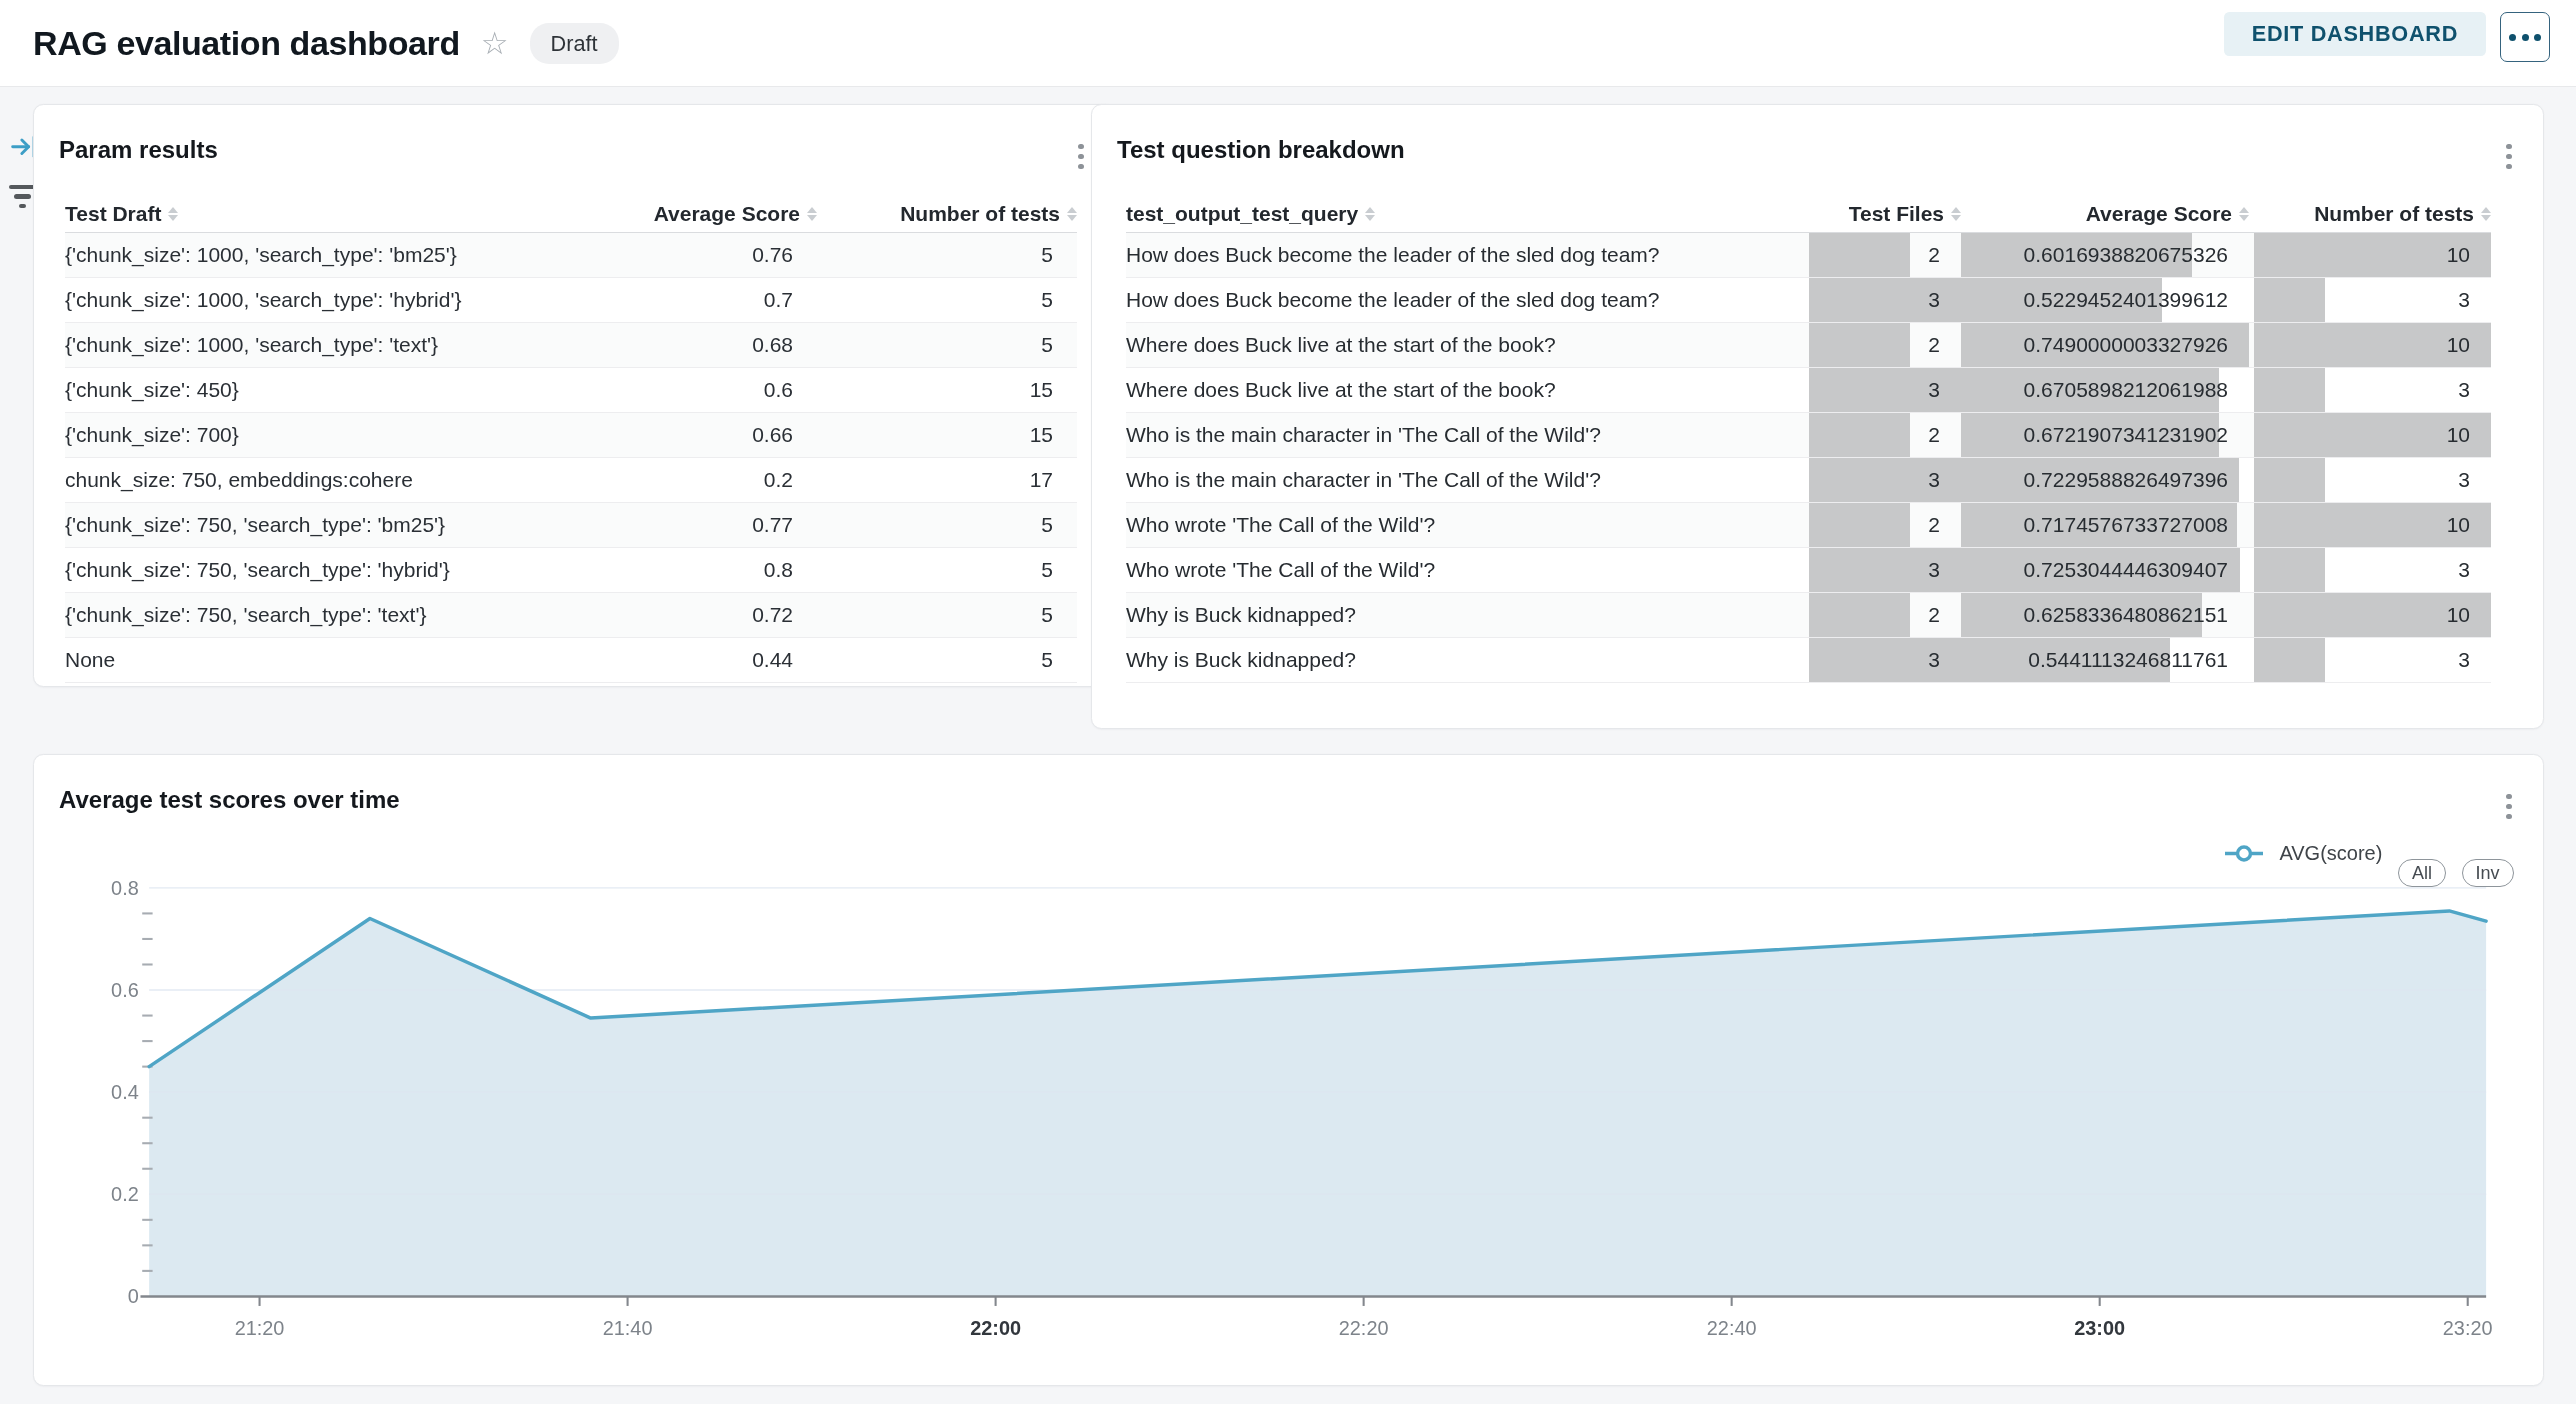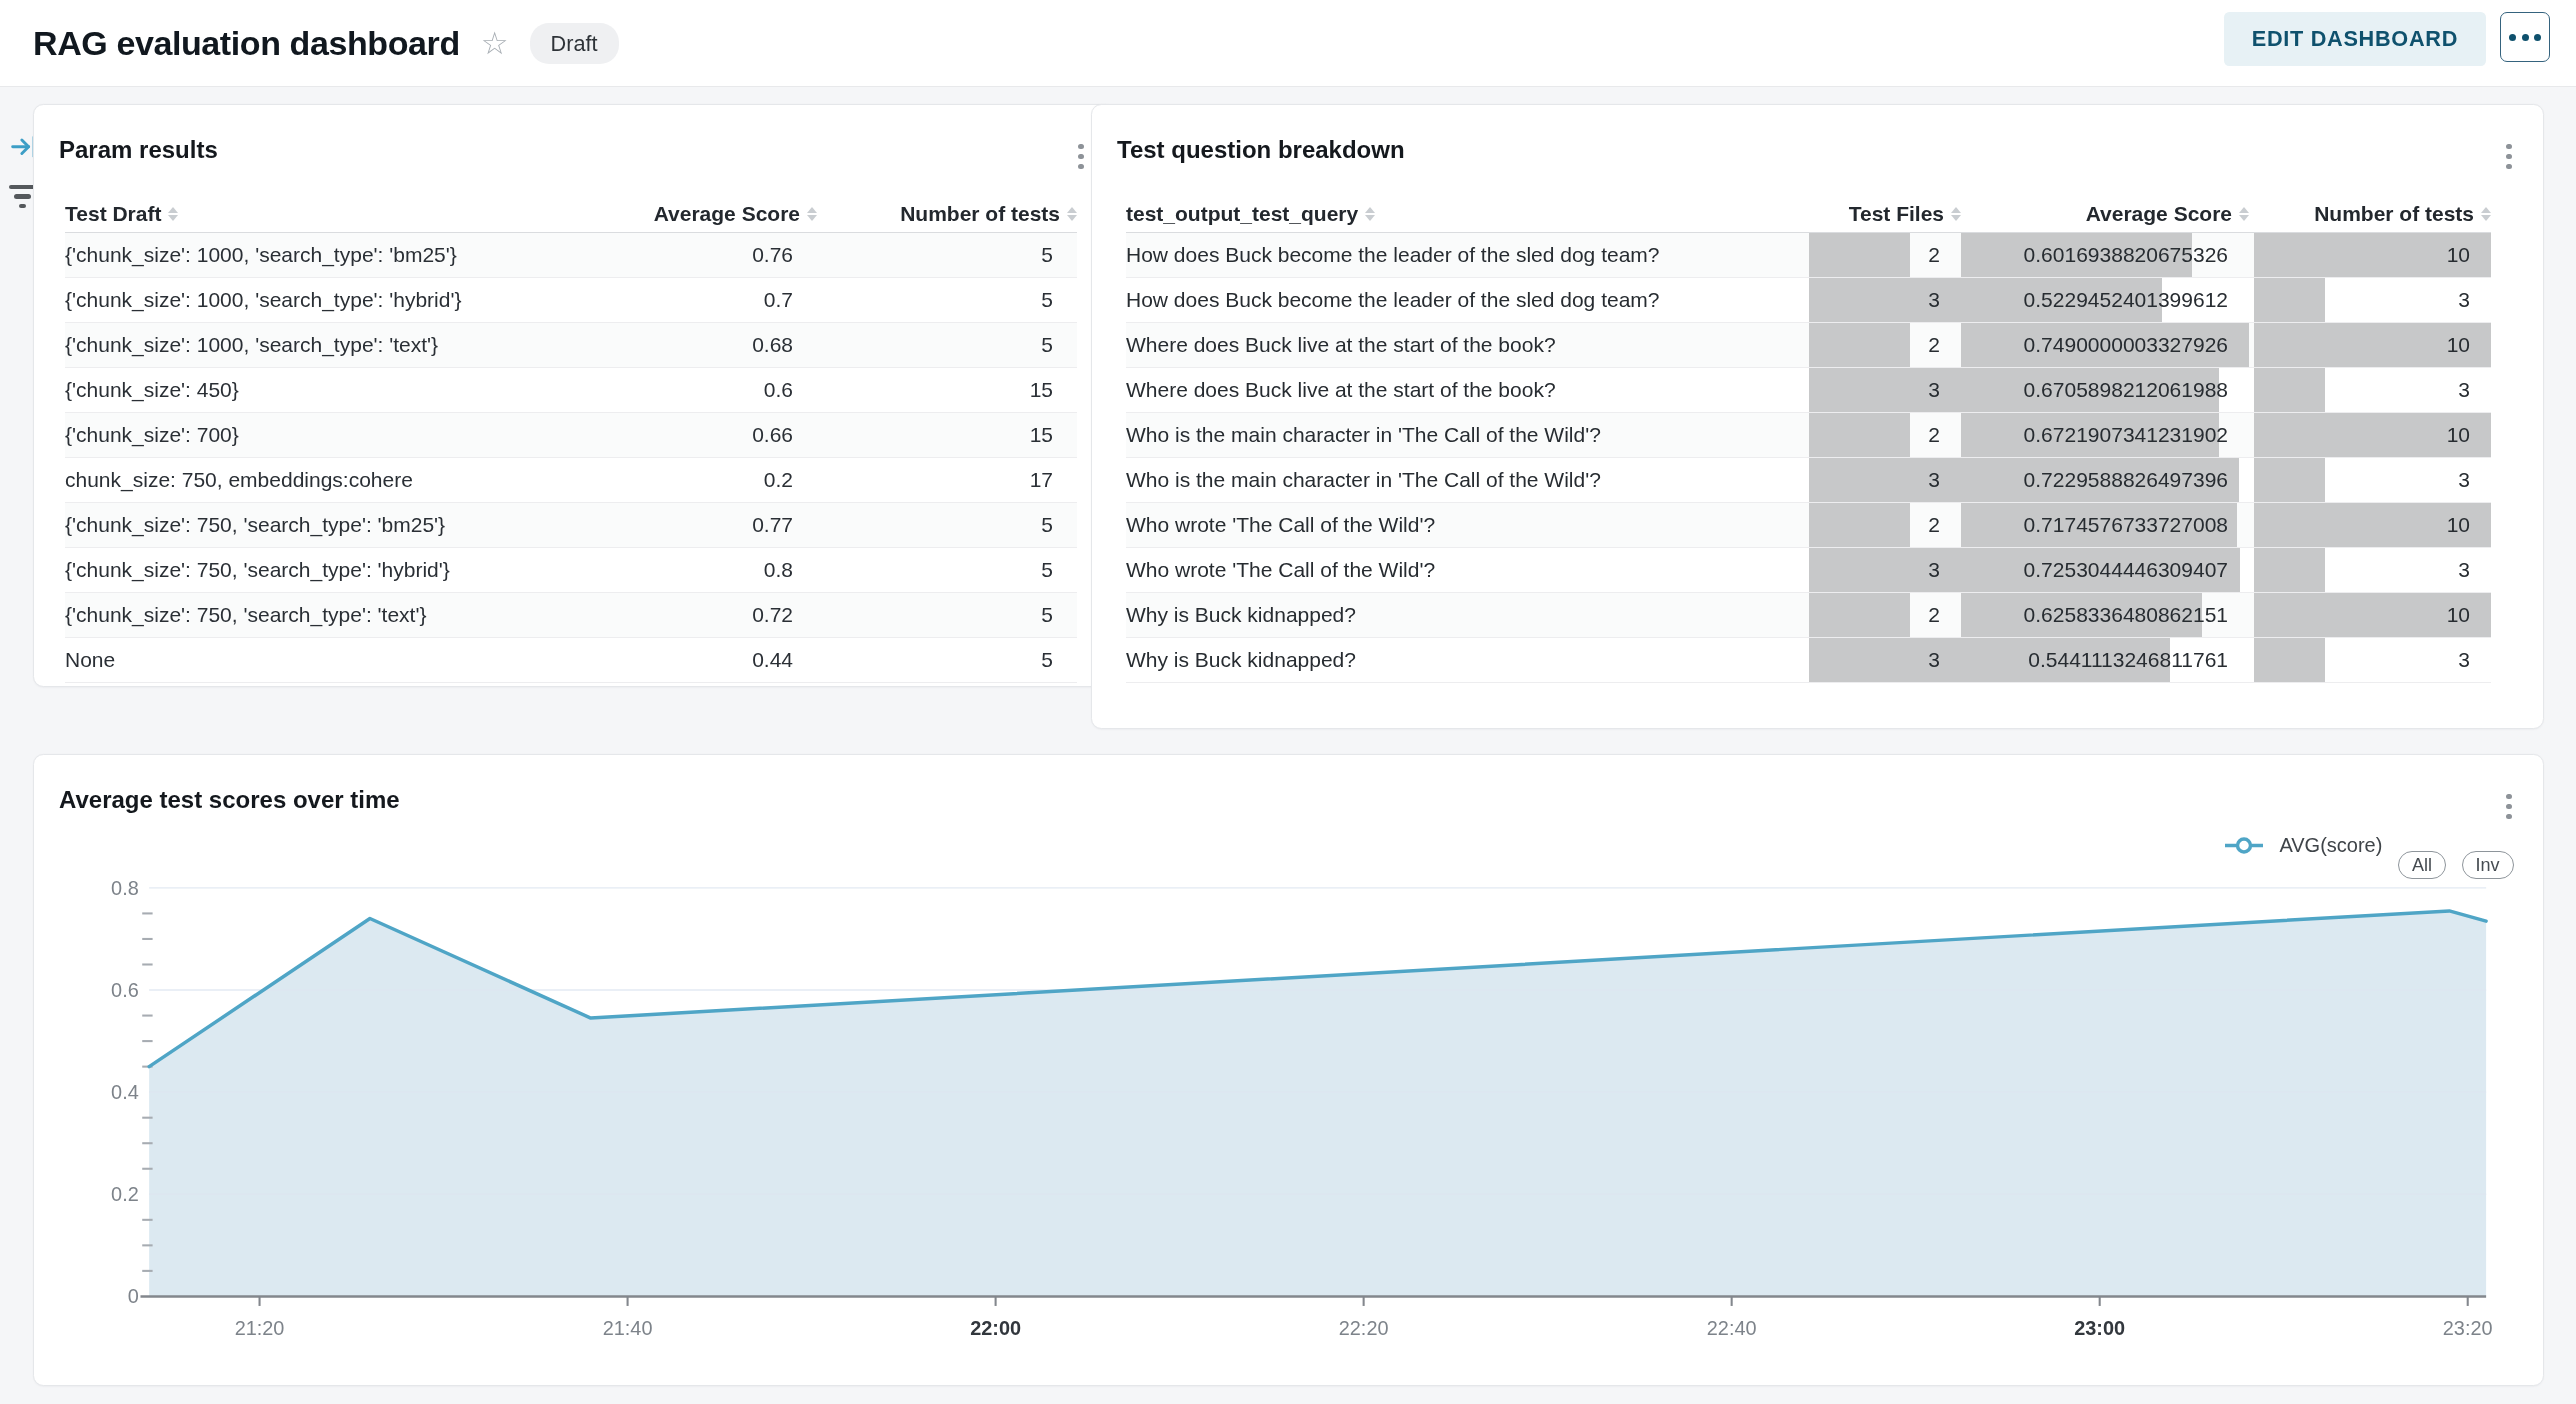--- a/index.html
+++ b/index.html
@@ -17,21 +17,21 @@
     position: absolute; left: 0; top: 0; width: 2576px; height: 87px;
     background: #ffffff; border-bottom: 0.9px solid #e8e9eb;
   }
   .title-row { position: absolute; left: 33px; top: 0; height: 87px; display: flex; align-items: center; gap: 21px; }
   .page-title { font-size: 34px; font-weight: 700; color: #11181f; letter-spacing: -0.4px; }
   .star-btn { font-size: 31px; color: #a8aeb4; background: none; border: none; cursor: pointer; line-height: 1; }
   .badge {
     background: #eff0f2; color: #2e3338; font-size: 21.7px;
     border-radius: 19px; padding: 7.8px 21px;
   }
-  .top-actions { position: absolute; right: 26px; top: 12px; height: 54px; display: flex; gap: 14px; }
+  .top-actions { position: absolute; right: 26px; top: 12px; height: 44px; display: flex; gap: 14px; }
   .edit-btn {
     background: #e7f1f5; color: #0f516d; border: none; border-radius: 5.2px;
     font-family: "Liberation Sans", sans-serif;
     font-size: 21.7px; font-weight: 700; letter-spacing: 0.7px; padding: 0 28px; cursor: pointer;
   }
   .more-btn {
     width: 50px; height: 50px; background: #ffffff; border: 1.7px solid #35637e; border-radius: 7px;
     display: flex; align-items: center; justify-content: center; gap: 5.2px; cursor: pointer;
   }
   .more-btn i { width: 7px; height: 7px; border-radius: 50%; background: #0f516d; }
@@ -81,21 +81,21 @@
   .btable .thead, .btable .brow { grid-template-columns: 1fr 152px 288px 242px; }
   .brow { display: grid; height: 45px; align-items: stretch; font-size: 21px; color: #272c31; border-bottom: 0.9px solid #ededef; }
   .brow.odd { background: #fafbfb; }
   .q-cell { display: flex; align-items: center; padding-right: 10.4px; white-space: nowrap; overflow: hidden; }
   .bar-cell { position: relative; display: flex; align-items: center; justify-content: flex-end; padding-right: 21px; }
   .bar-cell .bar { position: absolute; left: 0; top: 0; bottom: 0; background: #c7c8c9; }
   .bar-cell.inset .bar { left: 5.2px; }
   .bar-cell span { position: relative; z-index: 1; }
 
   
-  .legend-row { position: absolute; right: 29.4px; top: 56px; display: flex; align-items: center; gap: 15.6px; }
+  .legend-row { position: absolute; right: 29.4px; top: 64px; display: flex; align-items: center; gap: 15.6px; }
   .legend-label { font-size: 20px; color: #3f4449; }
   .pill {
     border: 1.7px solid #8e959b; border-radius: 19px; background: #ffffff;
     font-family: "Liberation Sans", sans-serif;
     font-size: 18px; color: #454b51; padding: 2.6px 13px; cursor: pointer; margin-top: 40px;
   }
   .chart-svg { position: absolute; left: 0; top: 100px; }
   .chart-svg text { font-family: "Liberation Sans", sans-serif; }
 </style>
 </head>

